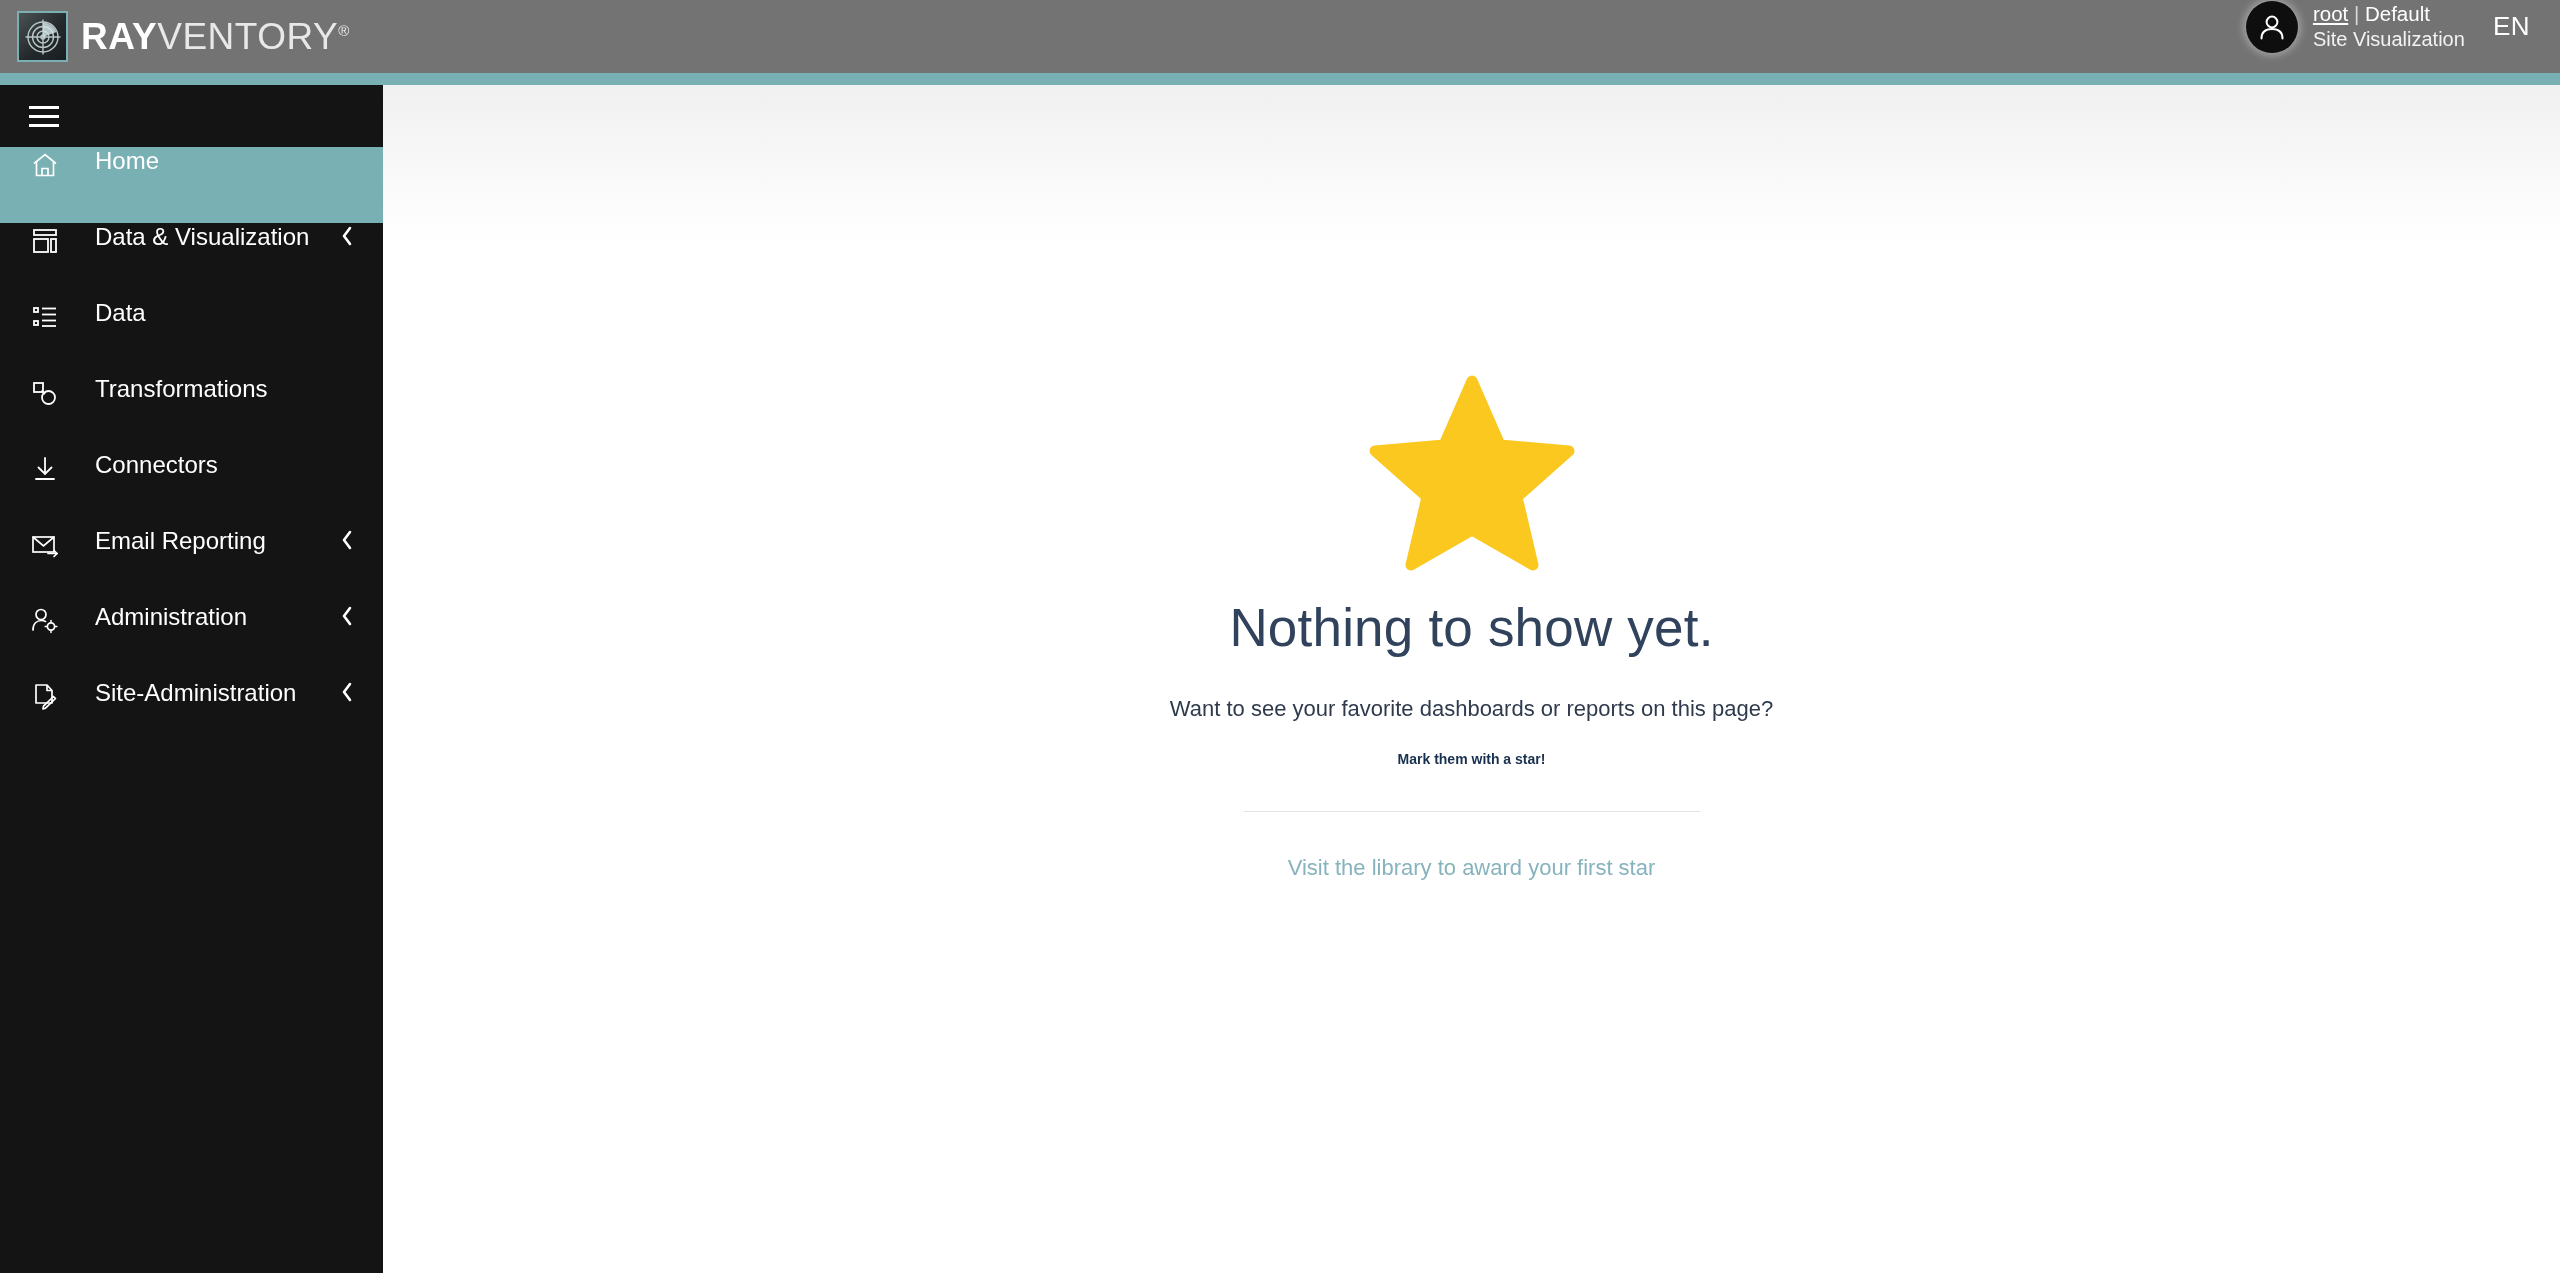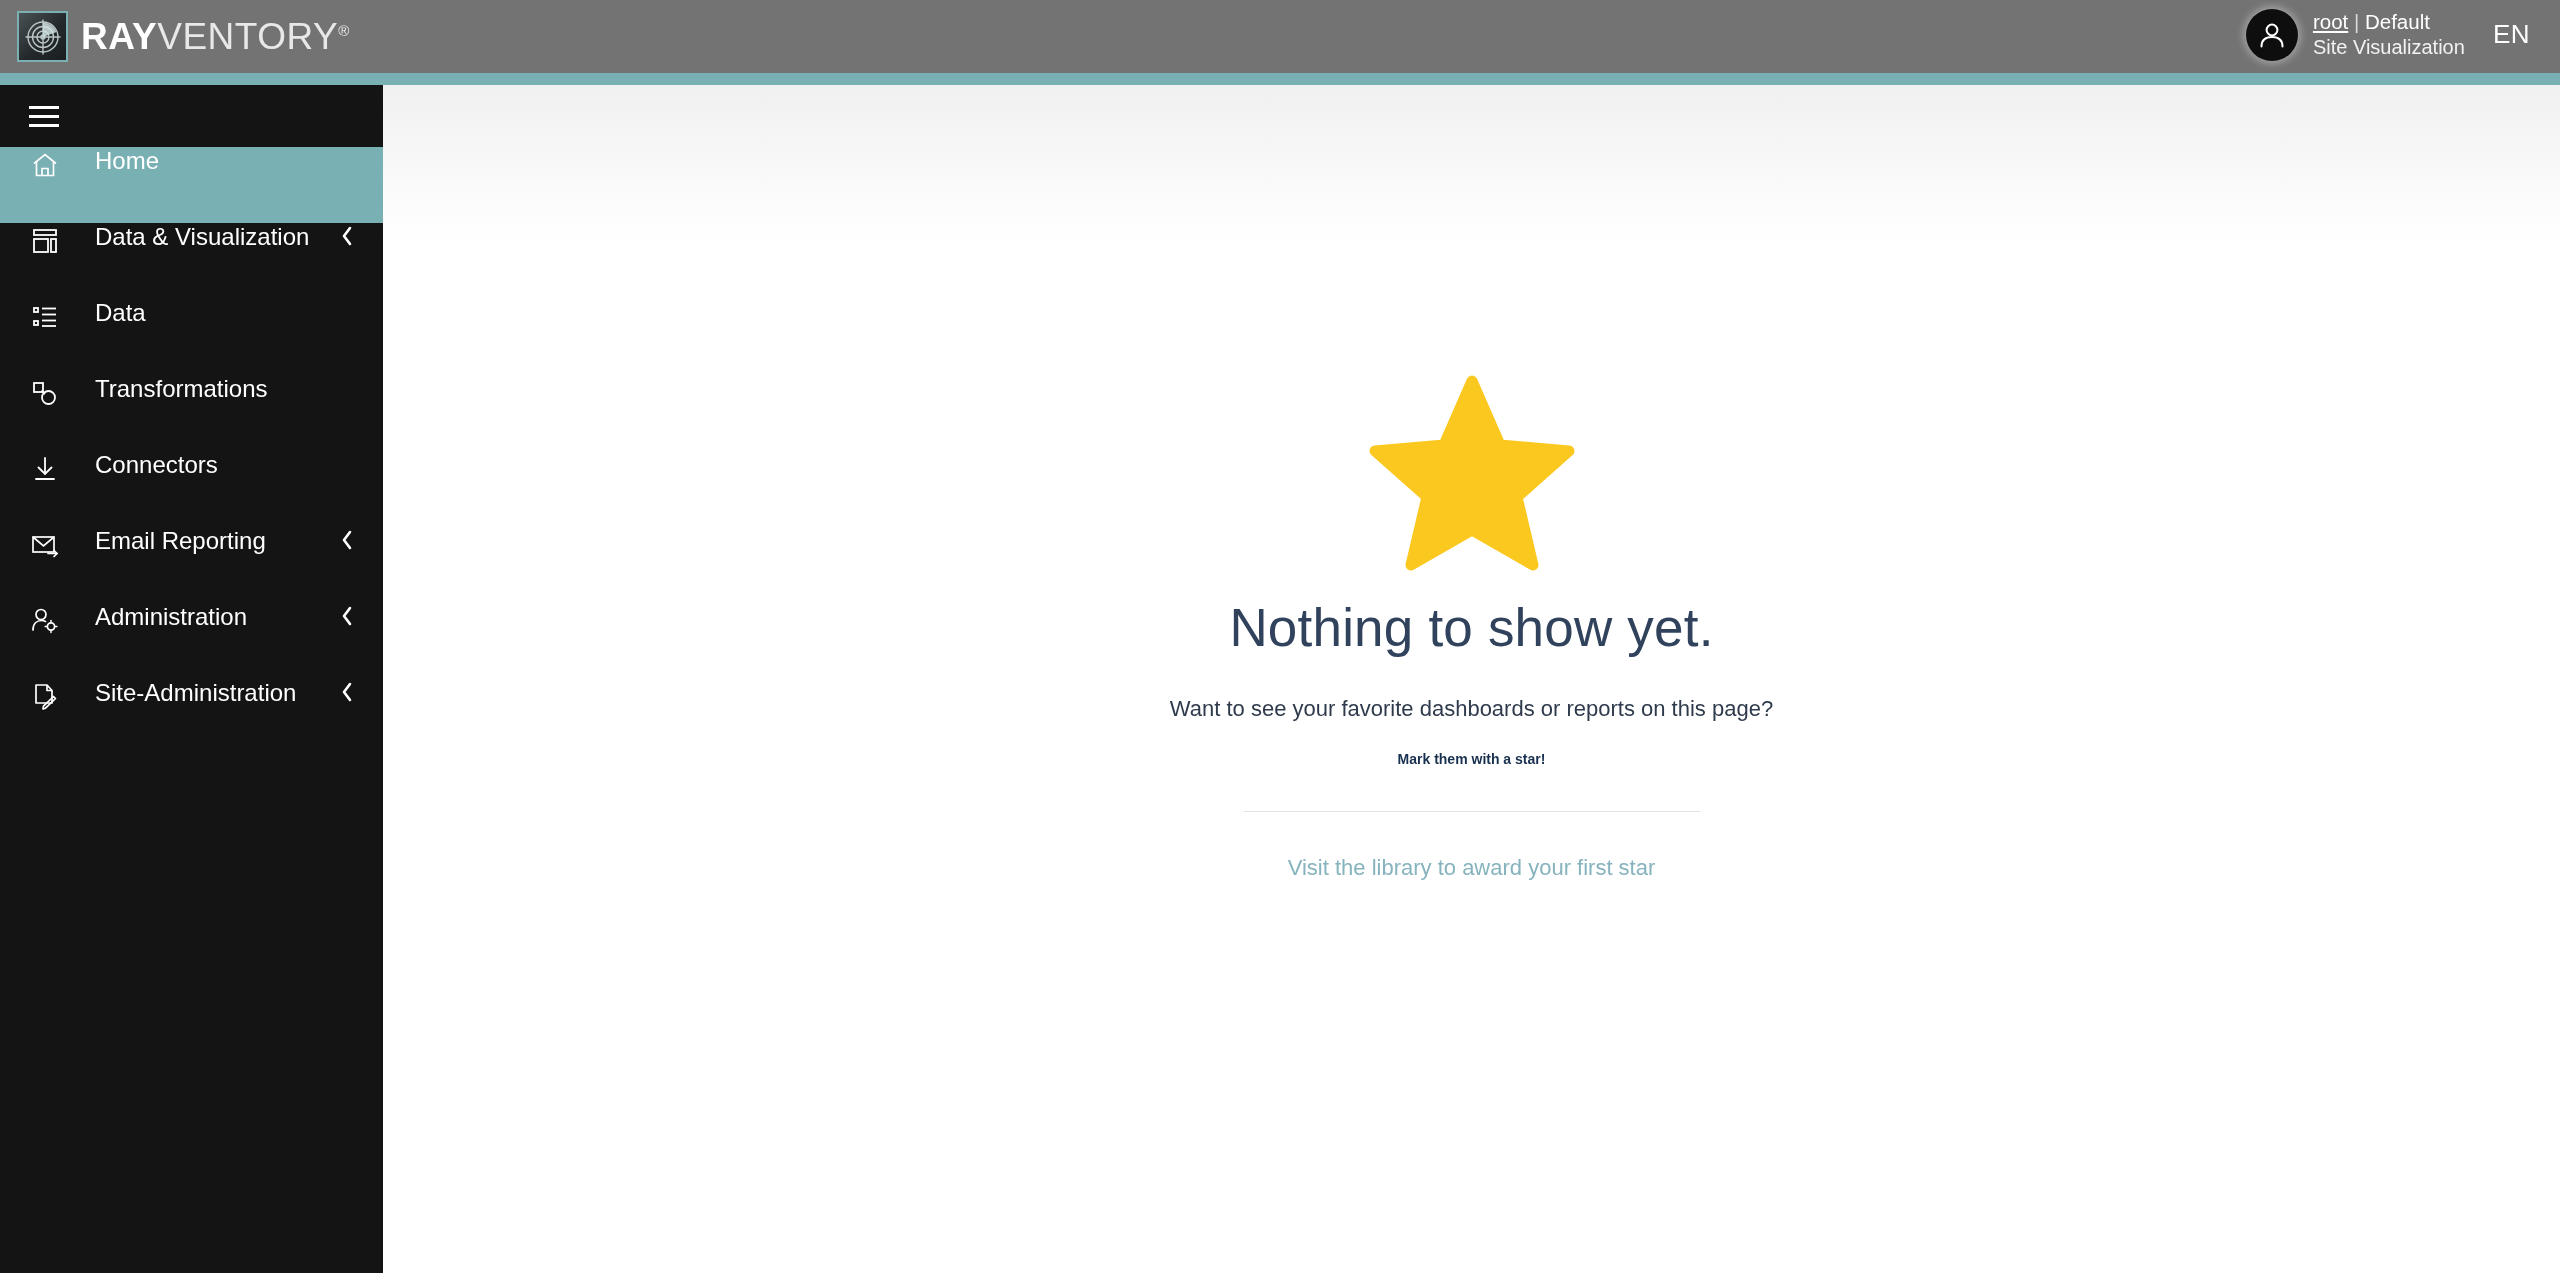--- a/index.html
+++ b/index.html
@@ -31,21 +31,21 @@
     letter-spacing: .5px;
     white-space: nowrap;
     line-height: 1;
   }
   .logo-text .b { color: #ffffff; font-weight: bold; }
   .logo-text .t { color: #e8e8e8; font-weight: 300; }
   .logo-text .r { font-size: 15px; vertical-align: super; color: #e8e8e8; }
 
   .topbar-right {
     position: absolute; right: 0; top: 0; height: 53px;
-    display: flex; align-items: center; padding-right: 30px; margin-top: 8px;
+    display: flex; align-items: center; padding-right: 30px;
   }
   .avatar {
     width: 52px; height: 52px; border-radius: 50%;
     background: #0e0e0e;
     box-shadow: 0 0 9px 2px rgba(255,255,255,.40);
     display: flex; align-items: center; justify-content: center;
     flex: none;
   }
   .user-info {
     margin-left: 15px; color: #ffffff;

